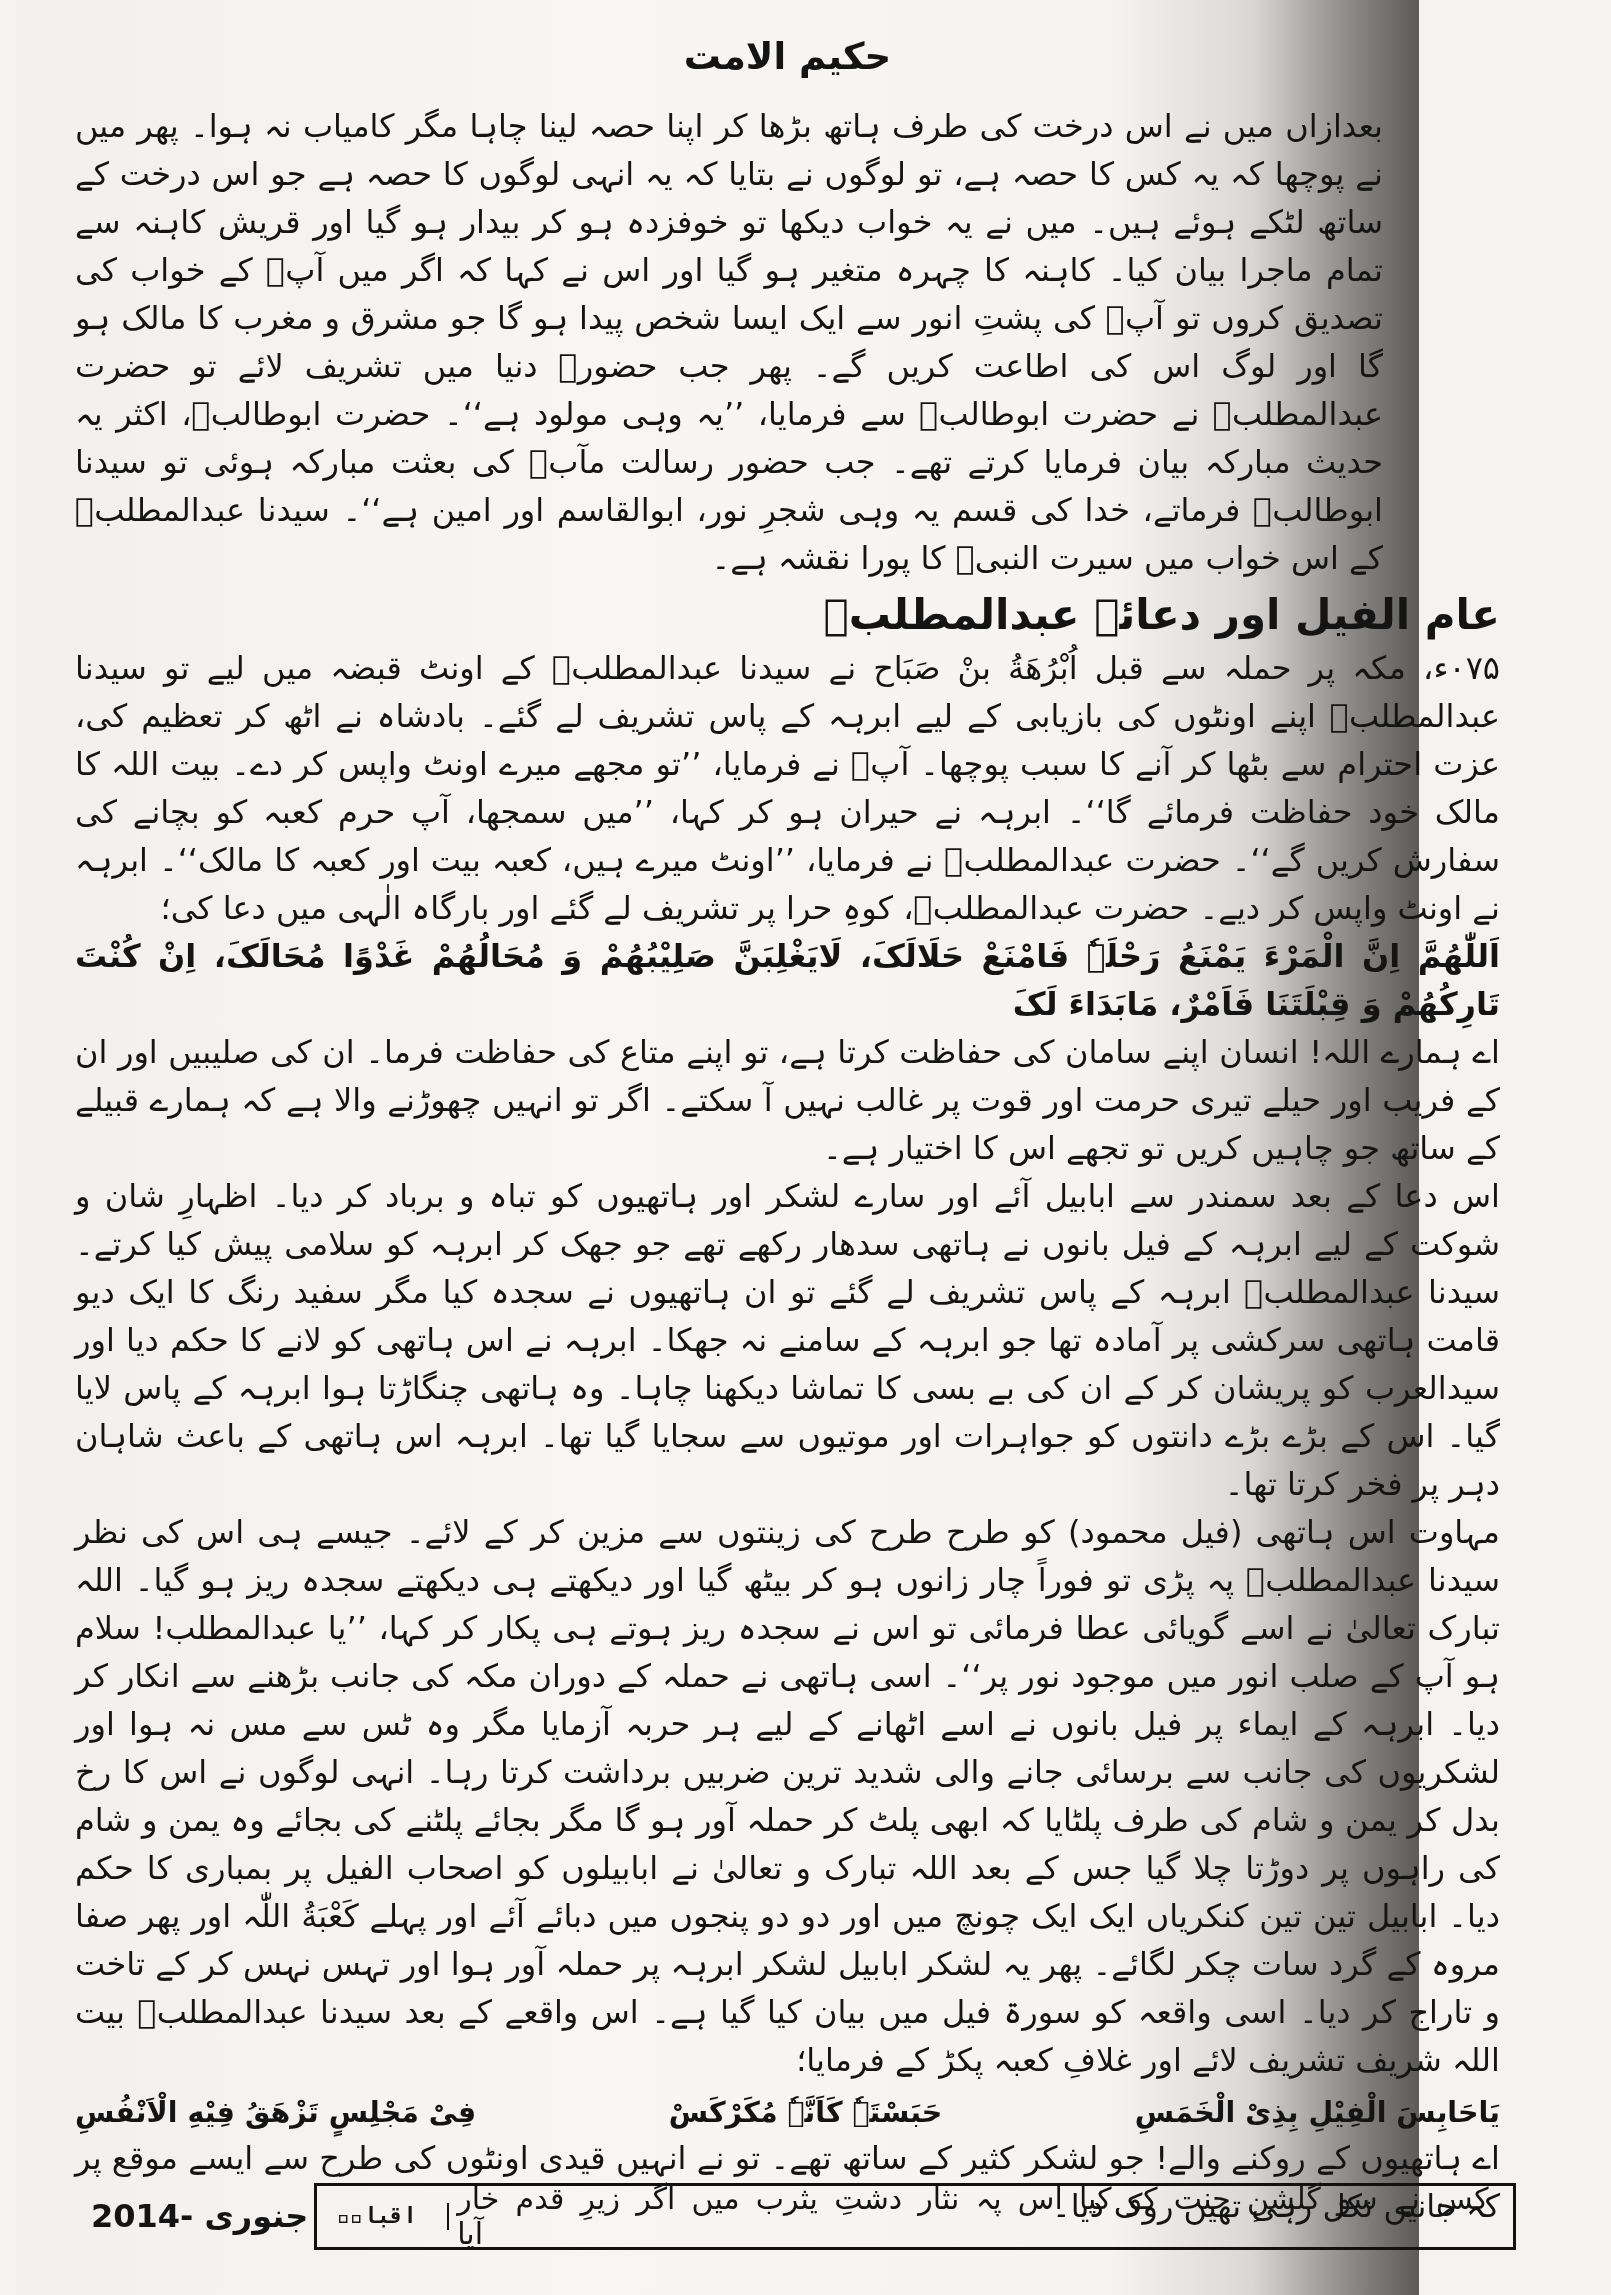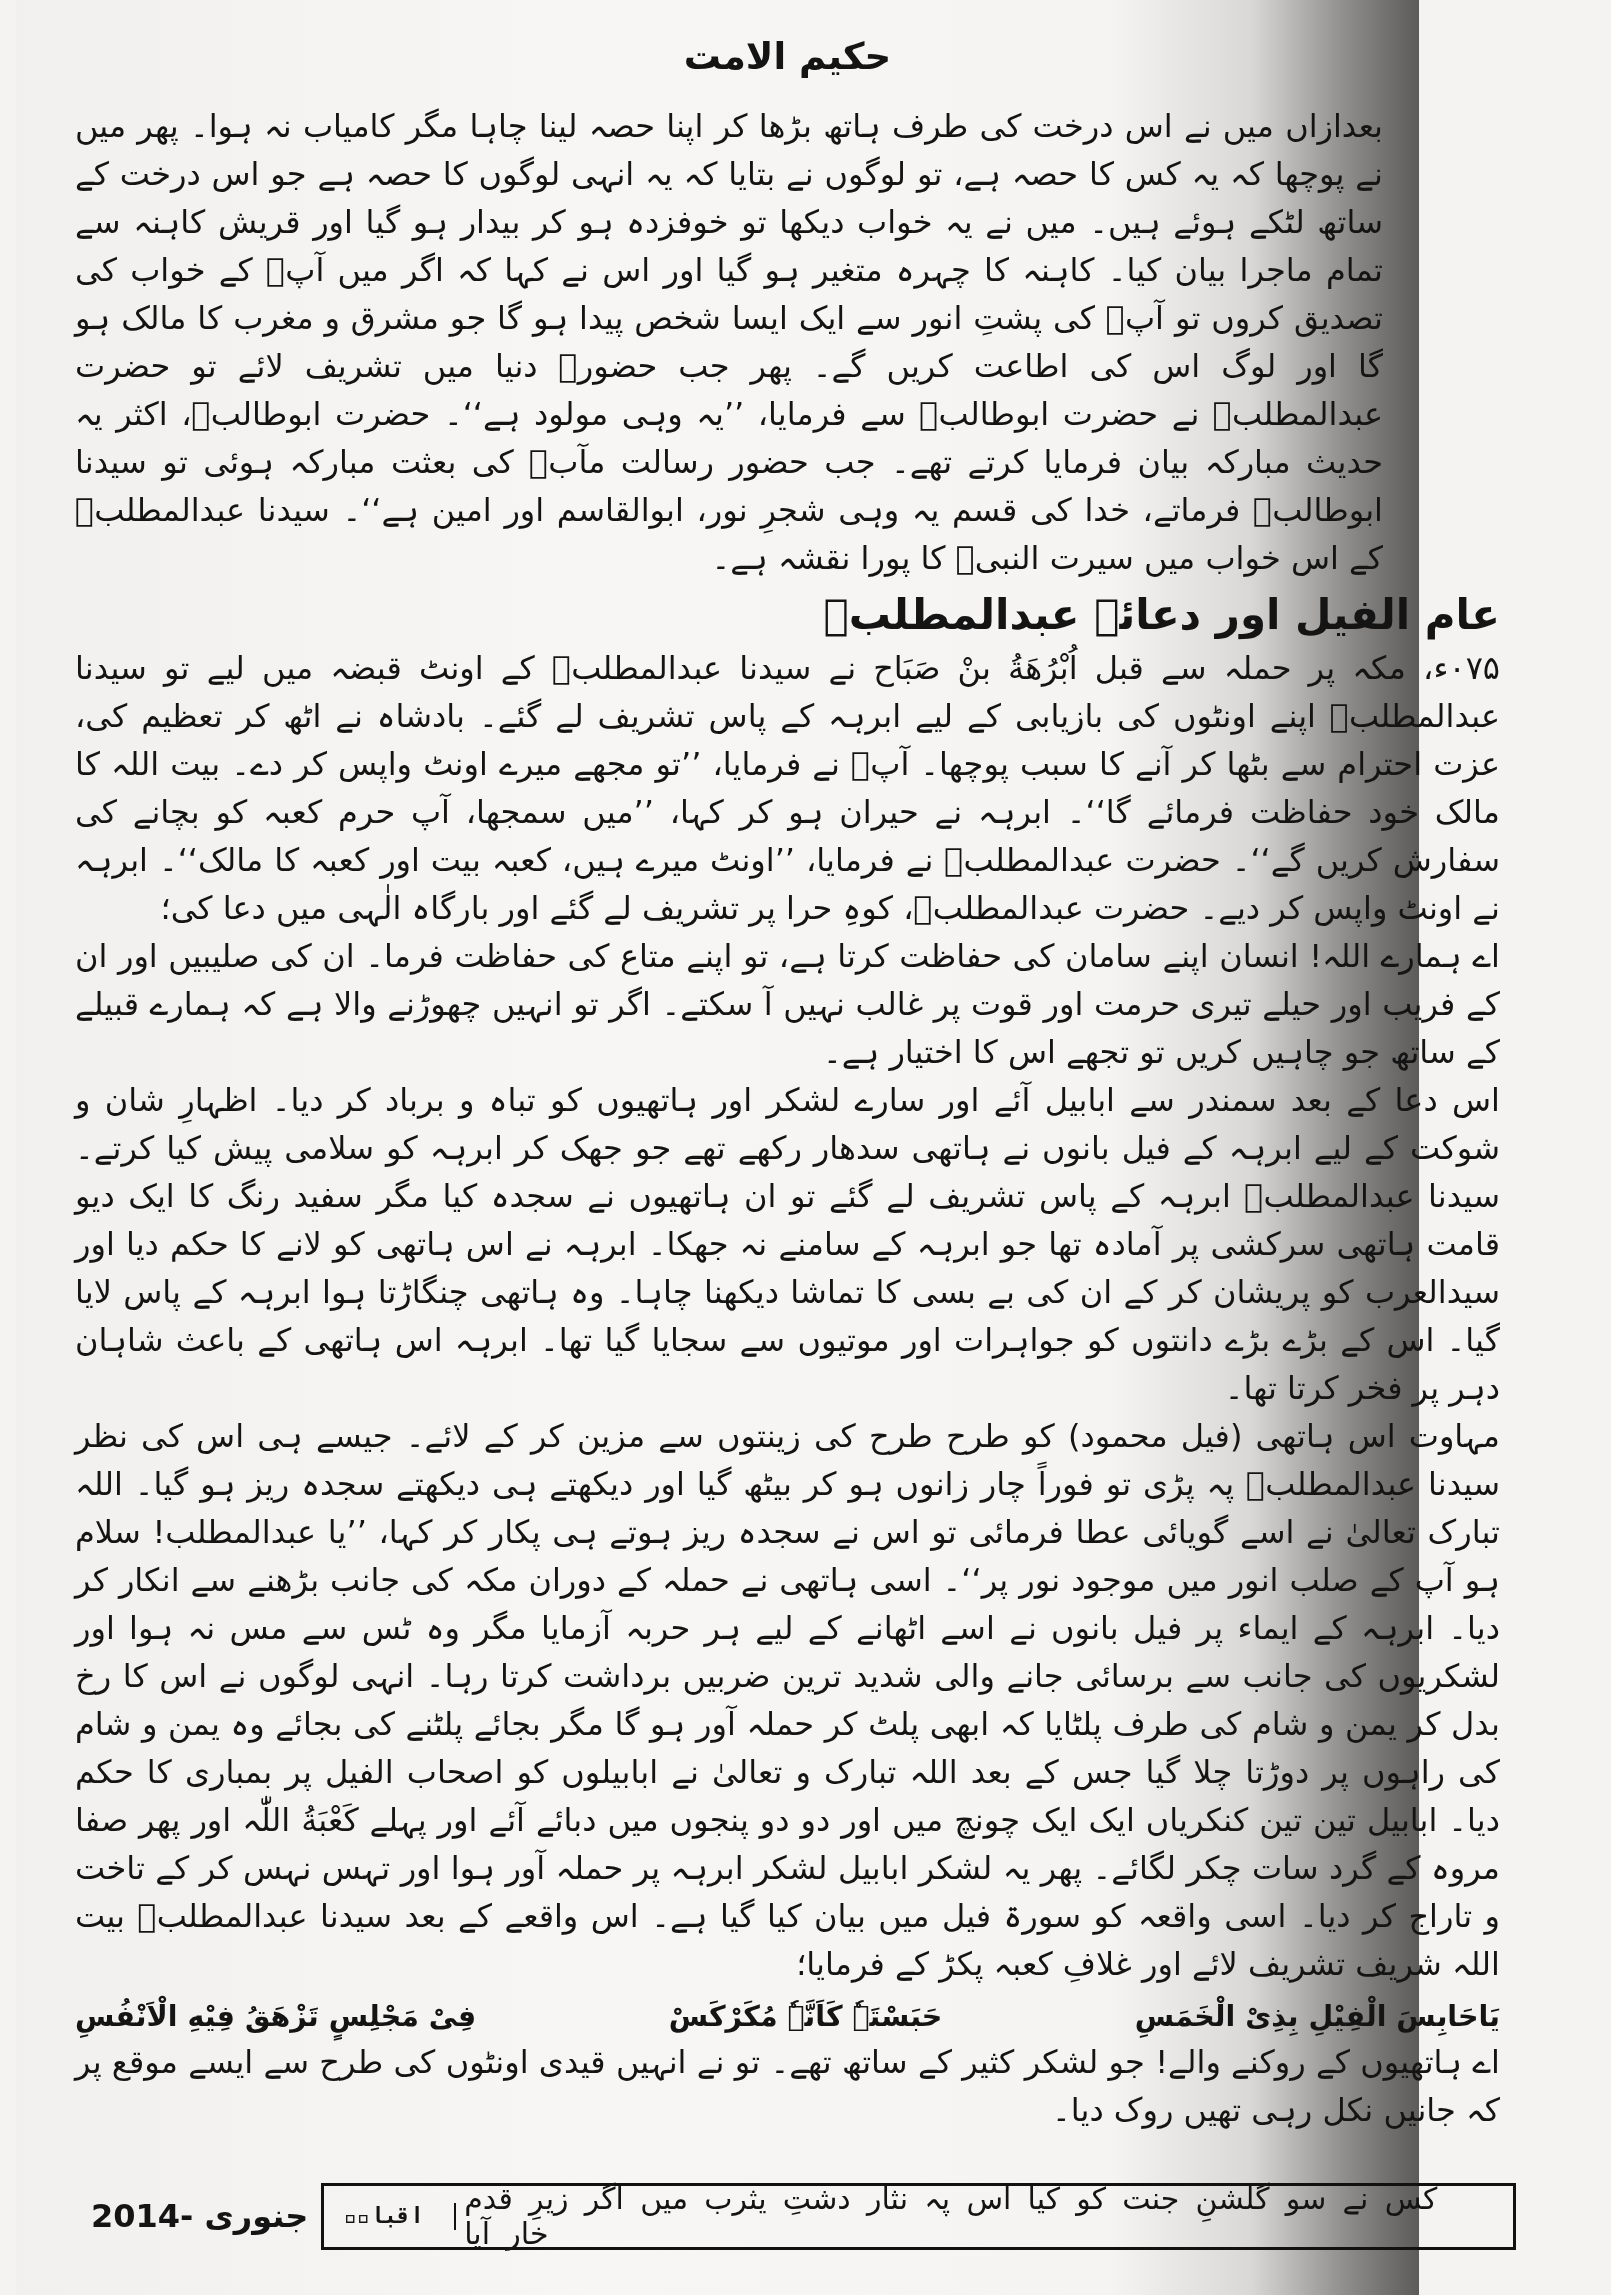--- a/index.html
+++ b/index.html
@@ -44,36 +44,37 @@
       flex: 1; height: 67px; border: 3.4px solid #111;
       display: flex; align-items: center; padding: 0 20px; box-sizing: border-box;
       font-size: 30px;
     }
     .footer-verse { flex: 1; text-align: left; word-spacing: 6.7px; }
     .footer-author {
       font-weight: bold; font-size: 22px; border-right: 2.5px solid #111;
       padding-right: 30px; margin-right: 8.4px; order: 2; font-family: Liberation Mono, monospace;
     }
     .footer-date {
-      font-weight: bold; font-size: 32px; padding-right: 13px; white-space: nowrap;
+      font-weight: bold; font-size: 32px; padding-right: 6px; white-space: nowrap;
     }
   </style>
 </head>
 <body>
 
 <div class="page">
   <div class="content">
     <div class="running-head">حکیم الامت</div>
 
     <p class="para first">بعدازاں میں نے اس درخت کی طرف ہاتھ بڑھا کر اپنا حصہ لینا چاہا مگر کامیاب نہ ہوا۔ پھر میں نے پوچھا کہ یہ کس کا حصہ ہے، تو لوگوں نے بتایا کہ یہ انہی لوگوں کا حصہ ہے جو اس درخت کے ساتھ لٹکے ہوئے ہیں۔ میں نے یہ خواب دیکھا تو خوفزدہ ہو کر بیدار ہو گیا اور قریش کاہنہ سے تمام ماجرا بیان کیا۔ کاہنہ کا چہرہ متغیر ہو گیا اور اس نے کہا کہ اگر میں آپؐ کے خواب کی تصدیق کروں تو آپؐ کی پشتِ انور سے ایک ایسا شخص پیدا ہو گا جو مشرق و مغرب کا مالک ہو گا اور لوگ اس کی اطاعت کریں گے۔ پھر جب حضورؐ دنیا میں تشریف لائے تو حضرت عبدالمطلبؑ نے حضرت ابوطالبؑ سے فرمایا، ’’یہ وہی مولود ہے‘‘۔ حضرت ابوطالبؑ، اکثر یہ حدیث مبارکہ بیان فرمایا کرتے تھے۔ جب حضور رسالت مآبؐ کی بعثت مبارکہ ہوئی تو سیدنا ابوطالبؑ فرماتے، خدا کی قسم یہ وہی شجرِ نور، ابوالقاسم اور امین ہے‘‘۔ سیدنا عبدالمطلبؑ کے اس خواب میں سیرت النبیؐ کا پورا نقشہ ہے۔</p>
 
     <div class="section-title">عام الفیل اور دعائے عبدالمطلبؑ</div>
 
     <p class="para">۰۷۵ء، مکہ پر حملہ سے قبل اُبْرُهَةُ بنْ صَبَاح نے سیدنا عبدالمطلبؑ کے اونٹ قبضہ میں لیے تو سیدنا عبدالمطلبؑ اپنے اونٹوں کی بازیابی کے لیے ابرہہ کے پاس تشریف لے گئے۔ بادشاہ نے اٹھ کر تعظیم کی، عزت احترام سے بٹھا کر آنے کا سبب پوچھا۔ آپؑ نے فرمایا، ’’تو مجھے میرے اونٹ واپس کر دے۔ بیت اللہ کا مالک خود حفاظت فرمائے گا‘‘۔ ابرہہ نے حیران ہو کر کہا، ’’میں سمجھا، آپ حرم کعبہ کو بچانے کی سفارش کریں گے‘‘۔ حضرت عبدالمطلبؑ نے فرمایا، ’’اونٹ میرے ہیں، کعبہ بیت اور کعبہ کا مالک‘‘۔ ابرہہ نے اونٹ واپس کر دیے۔ حضرت عبدالمطلبؑ، کوہِ حرا پر تشریف لے گئے اور بارگاہ الٰہی میں دعا کی؛</p>
 
+    <p class="para arabic">اَللّٰهُمَّ اِنَّ الْمَرْءَ یَمْنَعُ رَحْلَہٗ فَامْنَعْ حَلَالَکَ، لَایَغْلِبَنَّ صَلِیْبُهُمْ وَ مُحَالُهُمْ غَدْوًا مُحَالَکَ، اِنْ کُنْتَ تَارِکُهُمْ وَ قِبْلَتَنَا فَاَمْرٌ، مَابَدَاءَ لَکَ</p>
     <p class="para">اے ہمارے اللہ! انسان اپنے سامان کی حفاظت کرتا ہے، تو اپنے متاع کی حفاظت فرما۔ ان کی صلیبیں اور ان کے فریب اور حیلے تیری حرمت اور قوت پر غالب نہیں آ سکتے۔ اگر تو انہیں چھوڑنے والا ہے کہ ہمارے قبیلے کے ساتھ جو چاہیں کریں تو تجھے اس کا اختیار ہے۔</p>
 
     <p class="para">اس دعا کے بعد سمندر سے ابابیل آئے اور سارے لشکر اور ہاتھیوں کو تباہ و برباد کر دیا۔ اظہارِ شان و شوکت کے لیے ابرہہ کے فیل بانوں نے ہاتھی سدھار رکھے تھے جو جھک کر ابرہہ کو سلامی پیش کیا کرتے۔ سیدنا عبدالمطلبؑ ابرہہ کے پاس تشریف لے گئے تو ان ہاتھیوں نے سجدہ کیا مگر سفید رنگ کا ایک دیو قامت ہاتھی سرکشی پر آمادہ تھا جو ابرہہ کے سامنے نہ جھکا۔ ابرہہ نے اس ہاتھی کو لانے کا حکم دیا اور سیدالعرب کو پریشان کر کے ان کی بے بسی کا تماشا دیکھنا چاہا۔ وہ ہاتھی چنگاڑتا ہوا ابرہہ کے پاس لایا گیا۔ اس کے بڑے بڑے دانتوں کو جواہرات اور موتیوں سے سجایا گیا تھا۔ ابرہہ اس ہاتھی کے باعث شاہان دہر پر فخر کرتا تھا۔</p>
     <p class="para">مہاوت اس ہاتھی (فیل محمود) کو طرح طرح کی زینتوں سے مزین کر کے لائے۔ جیسے ہی اس کی نظر سیدنا عبدالمطلبؑ پہ پڑی تو فوراً چار زانوں ہو کر بیٹھ گیا اور دیکھتے ہی دیکھتے سجدہ ریز ہو گیا۔ اللہ تبارک تعالیٰ نے اسے گویائی عطا فرمائی تو اس نے سجدہ ریز ہوتے ہی پکار کر کہا، ’’یا عبدالمطلب! سلام ہو آپ کے صلب انور میں موجود نور پر‘‘۔ اسی ہاتھی نے حملہ کے دوران مکہ کی جانب بڑھنے سے انکار کر دیا۔ ابرہہ کے ایماء پر فیل بانوں نے اسے اٹھانے کے لیے ہر حربہ آزمایا مگر وہ ٹس سے مس نہ ہوا اور لشکریوں کی جانب سے برسائی جانے والی شدید ترین ضربیں برداشت کرتا رہا۔ انہی لوگوں نے اس کا رخ بدل کر یمن و شام کی طرف پلٹایا کہ ابھی پلٹ کر حملہ آور ہو گا مگر بجائے پلٹنے کی بجائے وہ یمن و شام کی راہوں پر دوڑتا چلا گیا جس کے بعد اللہ تبارک و تعالیٰ نے ابابیلوں کو اصحاب الفیل پر بمباری کا حکم دیا۔ ابابیل تین تین کنکریاں ایک ایک چونچ میں اور دو دو پنجوں میں دبائے آئے اور پہلے کَعْبَةُ اللّٰہ اور پھر صفا مروہ کے گرد سات چکر لگائے۔ پھر یہ لشکر ابابیل لشکر ابرہہ پر حملہ آور ہوا اور تہس نہس کر کے تاخت و تاراج کر دیا۔ اسی واقعہ کو سورۃ فیل میں بیان کیا گیا ہے۔ اس واقعے کے بعد سیدنا عبدالمطلبؑ بیت اللہ شریف تشریف لائے اور غلافِ کعبہ پکڑ کے فرمایا؛</p>
 
     <div class="verse">
       <span>یَاحَابِسَ الْفِیْلِ بِذِیْ الْخَمَسِ</span>
       <span>حَبَسْتَہٗ کَاَنَّہٗ مُکَرْکَسْ</span>
       <span>فِیْ مَجْلِسٍ تَزْهَقُ فِیْهِ الْاَنْفُسِ</span>
     </div>

